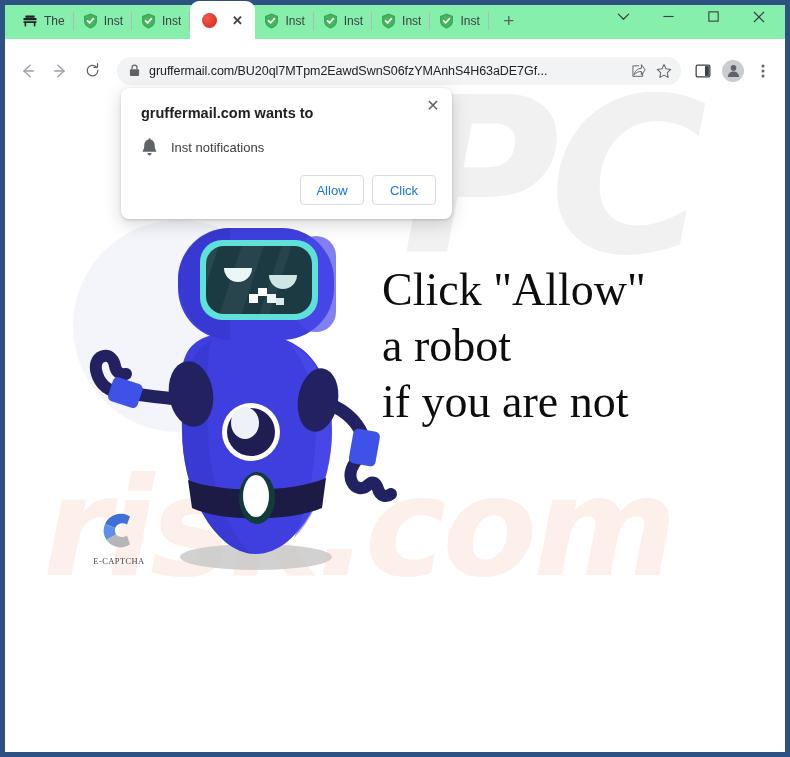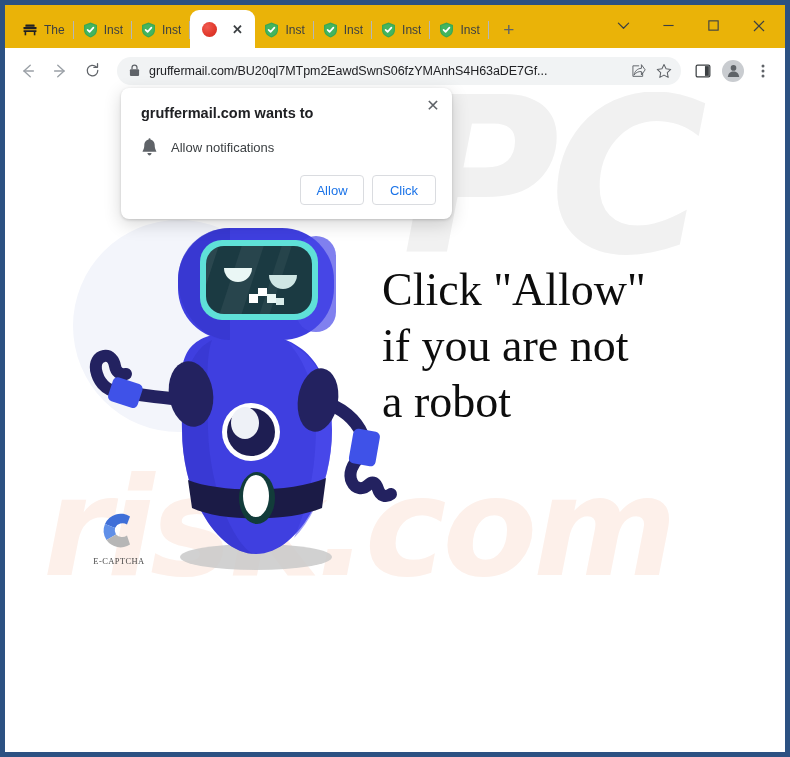--- a/index.html
+++ b/index.html
@@ -12,22 +12,22 @@
 
   
   #frame {
     position: absolute; inset: 0;
     border: 5px solid #2c5182;
     background: #ffffff;
   }
 
   
   #tabstrip {
-    position: absolute; left: 0; top: 0; right: 0; height: 43px;
-    background: #eab308;
+    position: absolute; left: 0; top: 0; right: 0; height: 34px;
+    background: #86efac;
     display: flex; align-items: flex-end;
   }
   #tabs-area { display: flex; align-items: flex-end; height: 45px; padding-left: 8px; }
 
   .tab {
     position: relative;
     height: 36px;
     display: flex; align-items: center;
     padding: 0 9px;
     gap: 6px;
@@ -500,22 +500,22 @@
 
         <rect x="189" y="92" width="9" height="9" fill="#ffffff"></rect>
         <rect x="198" y="86" width="9" height="8" fill="#ffffff"></rect>
         <rect x="207" y="92" width="9" height="9" fill="#eaf7f5"></rect>
         <rect x="216" y="96" width="8" height="7" fill="#d9ecea"></rect>
       </svg>
     </div>
 
     <div id="headline">
       <span class="l">Click "Allow"</span>
+      <span class="l">a robot</span>
       <span class="l">if you are not</span>
-      <span class="l">a robot</span>
     </div>
 
     <div id="captcha">
       <div id="captcha-mark">
         <svg width="46" height="46" viewBox="0 0 46 46">
           <path d="M34 9.5 A17 17 0 0 0 9 17 L 19 21 A8.5 8.5 0 0 1 31 17.5 Z" fill="#3f6fd8"></path>
           <path d="M9 17 A17 17 0 0 0 10.5 33 L 20 27.5 A8.5 8.5 0 0 1 19 21 Z" fill="#5f8fe8"></path>
           <path d="M10.5 33 A17 17 0 0 0 34 37.5 L 31 28.5 A8.5 8.5 0 0 1 20 27.5 Z" fill="#b6b6b6"></path>
         </svg>
       </div>
@@ -528,21 +528,21 @@
     <div id="perm-close">✕</div>
     <div id="perm-title">gruffermail.com wants to</div>
     <div id="perm-row">
       <span class="bell">
         <svg width="17" height="19" viewBox="0 0 17 19">
           <path d="M8.5 1.4 C 5.3 1.4 3.3 3.9 3.3 7 C 3.3 11.2 1.6 12.4 1.6 13.8 L 15.4 13.8 C 15.4 12.4 13.7 11.2 13.7 7 C 13.7 3.9 11.7 1.4 8.5 1.4 Z" fill="#5f6368"></path>
           <rect x="7.6" y="0.2" width="1.9" height="2" rx="0.9" fill="#5f6368"></rect>
           <path d="M6.4 15 C 6.7 16.6 7.5 17.4 8.5 17.4 C 9.5 17.4 10.3 16.6 10.6 15 Z" fill="#5f6368"></path>
         </svg>
       </span>
-      <span class="txt">Allow notifications</span>
+      <span class="txt">Inst notifications</span>
     </div>
     <div id="perm-actions">
       <button class="permbtn">Allow</button>
       <button class="permbtn">Click</button>
     </div>
   </div>
 
 </div>
 
 </body></html>

